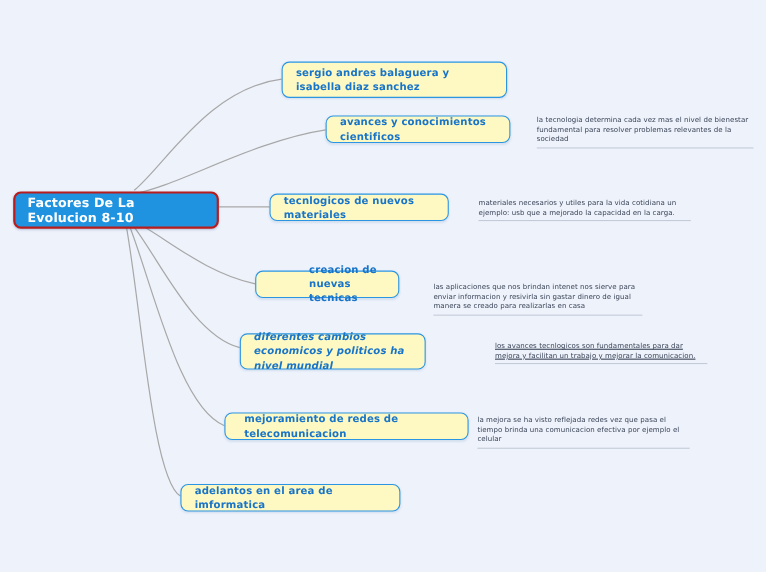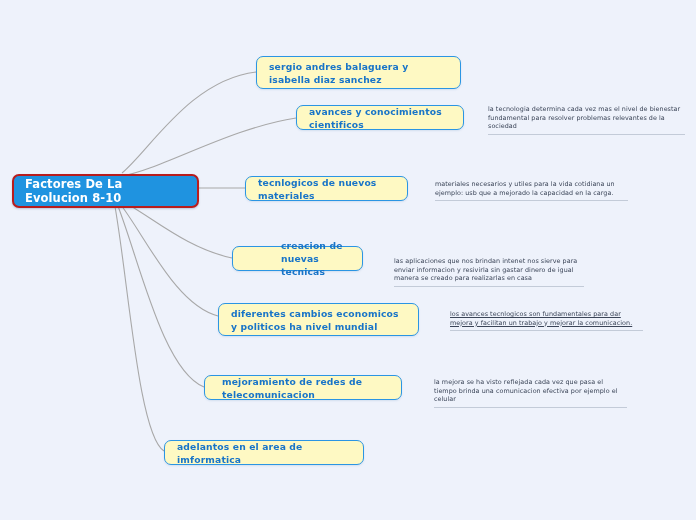--- a/index.html
+++ b/index.html
@@ -107,31 +107,31 @@
     <span>materiales necesarios y utiles para la vida cotidiana un ejemplo: usb que a mejorado la capacidad en la carga.</span>
   </div>
 
   <div class="node node-child" style="left:232px; top:246px; width:131px; height:25px;padding-left:48px;">
     <span class="label">creacion de nuevas tecnicas</span>
   </div>
   <div class="note" style="left:394px; top:245px; width:190px;margin-top:12px;">
     <span>las aplicaciones que nos brindan intenet nos sierve para enviar informacion y resivirla sin gastar dinero de igual manera se creado para realizarlas en casa</span>
   </div>
 
-  <div class="node node-child" style="left:218px; top:303px; width:201px; height:33px;">
+  <div class="node node-child" style="left:218px; top:303px; width:169px; height:33px;font-style:italic;">
     <span class="label">diferentes cambios economicos y politicos ha nivel mundial</span>
   </div>
   <div class="note" style="left:450px; top:310px; width:193px;text-decoration:underline;">
     <span>los avances tecnlogicos son fundamentales para dar mejora y facilitan un trabajo y mejorar la comunicacion.</span>
   </div>
 
-  <div class="node node-child" style="left:204px; top:375px; width:198px; height:25px;padding-left:17px;">
+  <div class="node node-child" style="left:204px; top:375px; width:222px; height:25px;padding-left:17px;">
     <span class="label">mejoramiento de redes de telecomunicacion</span>
   </div>
   <div class="note" style="left:434px; top:378px; width:193px;">
-    <span>la mejora se ha visto reflejada cada vez que pasa el tiempo brinda una comunicacion efectiva por ejemplo el celular</span>
+    <span>la mejora se ha visto reflejada redes vez que pasa el tiempo brinda una comunicacion efectiva por ejemplo el celular</span>
   </div>
 
   <div class="node node-child" style="left:164px; top:440px; width:200px; height:25px;">
     <span class="label">adelantos en el area de imformatica</span>
   </div>
 
 </div>
 
 </body></html>

